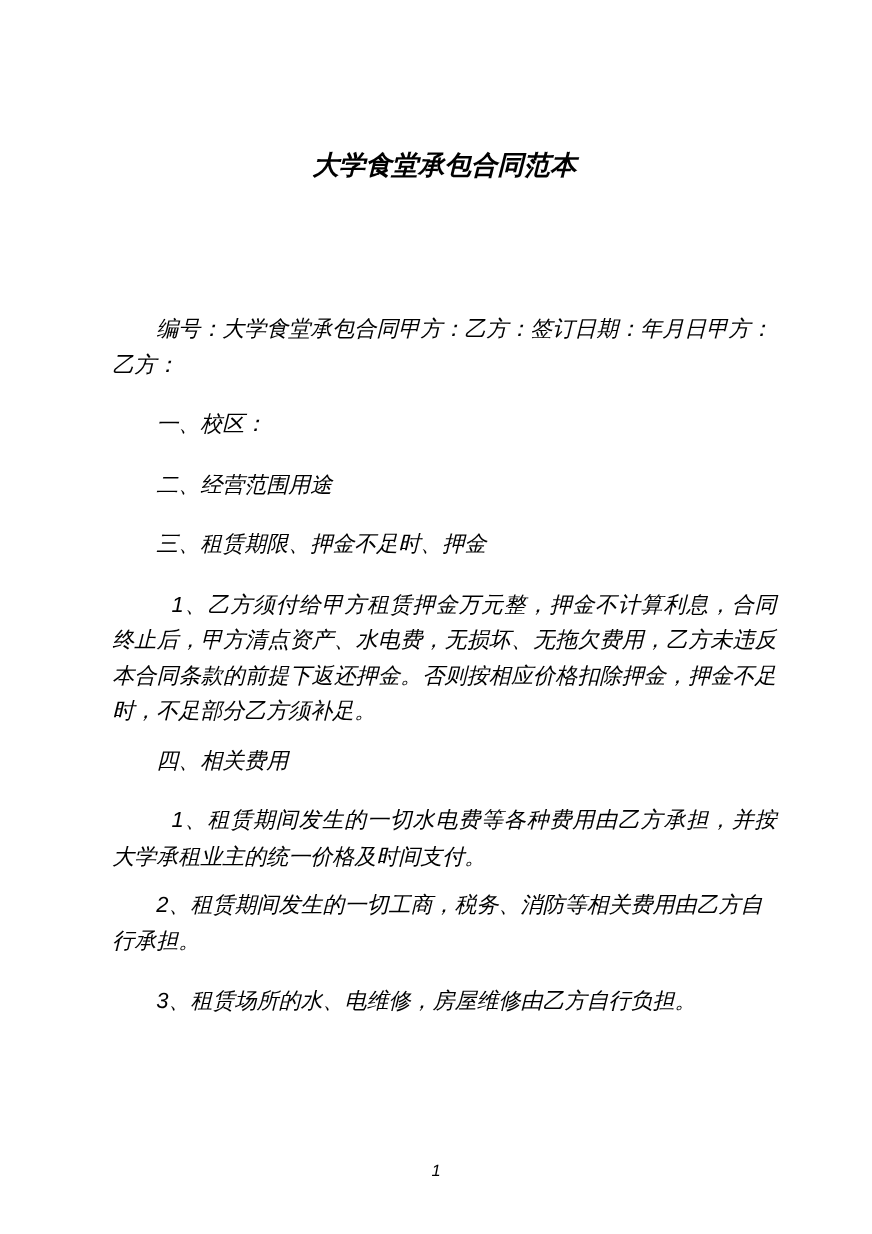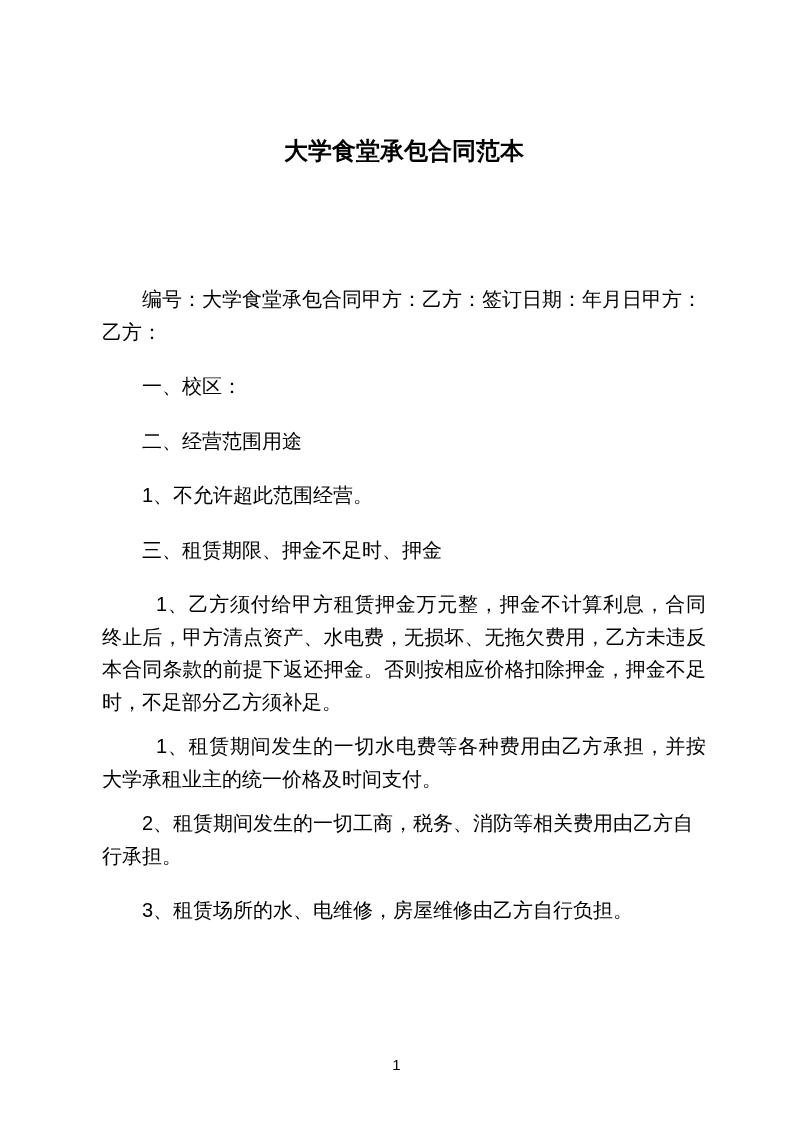--- a/index.html
+++ b/index.html
@@ -10,20 +10,21 @@
   .page {
     position: relative;
     width: 793px;
     height: 1122px;
     margin: 0 auto;
     background: #ffffff;
     color: #000000;
     font-family: "Liberation Sans", "DejaVu Sans", sans-serif;
     overflow: hidden;
     box-sizing: border-box;
+    font-style: italic;
   }
   .content {
     box-sizing: border-box;
     padding: 133px 87px 0 102px;
   }
   .doc-title {
     font-size: 24px;
     line-height: 36px;
     font-weight: 700;
     text-align: center;
@@ -61,28 +62,28 @@
   <div class="content">
 
     <h1 class="doc-title">大学食堂承包合同范本</h1>
 
     <p class="para">编号：大学食堂承包合同甲方：乙方：签订日期：年月日甲方：乙方：</p>
 
     <p class="para">一、校区：</p>
 
     <p class="para">二、经营范围用途</p>
 
-    <p class="para">1、不允许超此范围经营。</p>
 
 
     <p class="para">三、租赁期限、押金不足时、押金</p>
 
 
     <p class="para justify">1、乙方须付给甲方租赁押金万元整，押金不计算利息，合同终止后，甲方清点资产、水电费，无损坏、无拖欠费用，乙方未违反本合同条款的前提下返还押金。否则按相应价格扣除押金，押金不足时，不足部分乙方须补足。</p>
 
+    <p class="para">四、相关费用</p>
 
     <p class="para justify">1、租赁期间发生的一切水电费等各种费用由乙方承担，并按大学承租业主的统一价格及时间支付。</p>
 
     <p class="para">2、租赁期间发生的一切工商，税务、消防等相关费用由乙方自行承担。</p>
 
     <p class="para">3、租赁场所的水、电维修，房屋维修由乙方自行负担。</p>
 
   </div>
 
   <div class="page-number">1</div>

